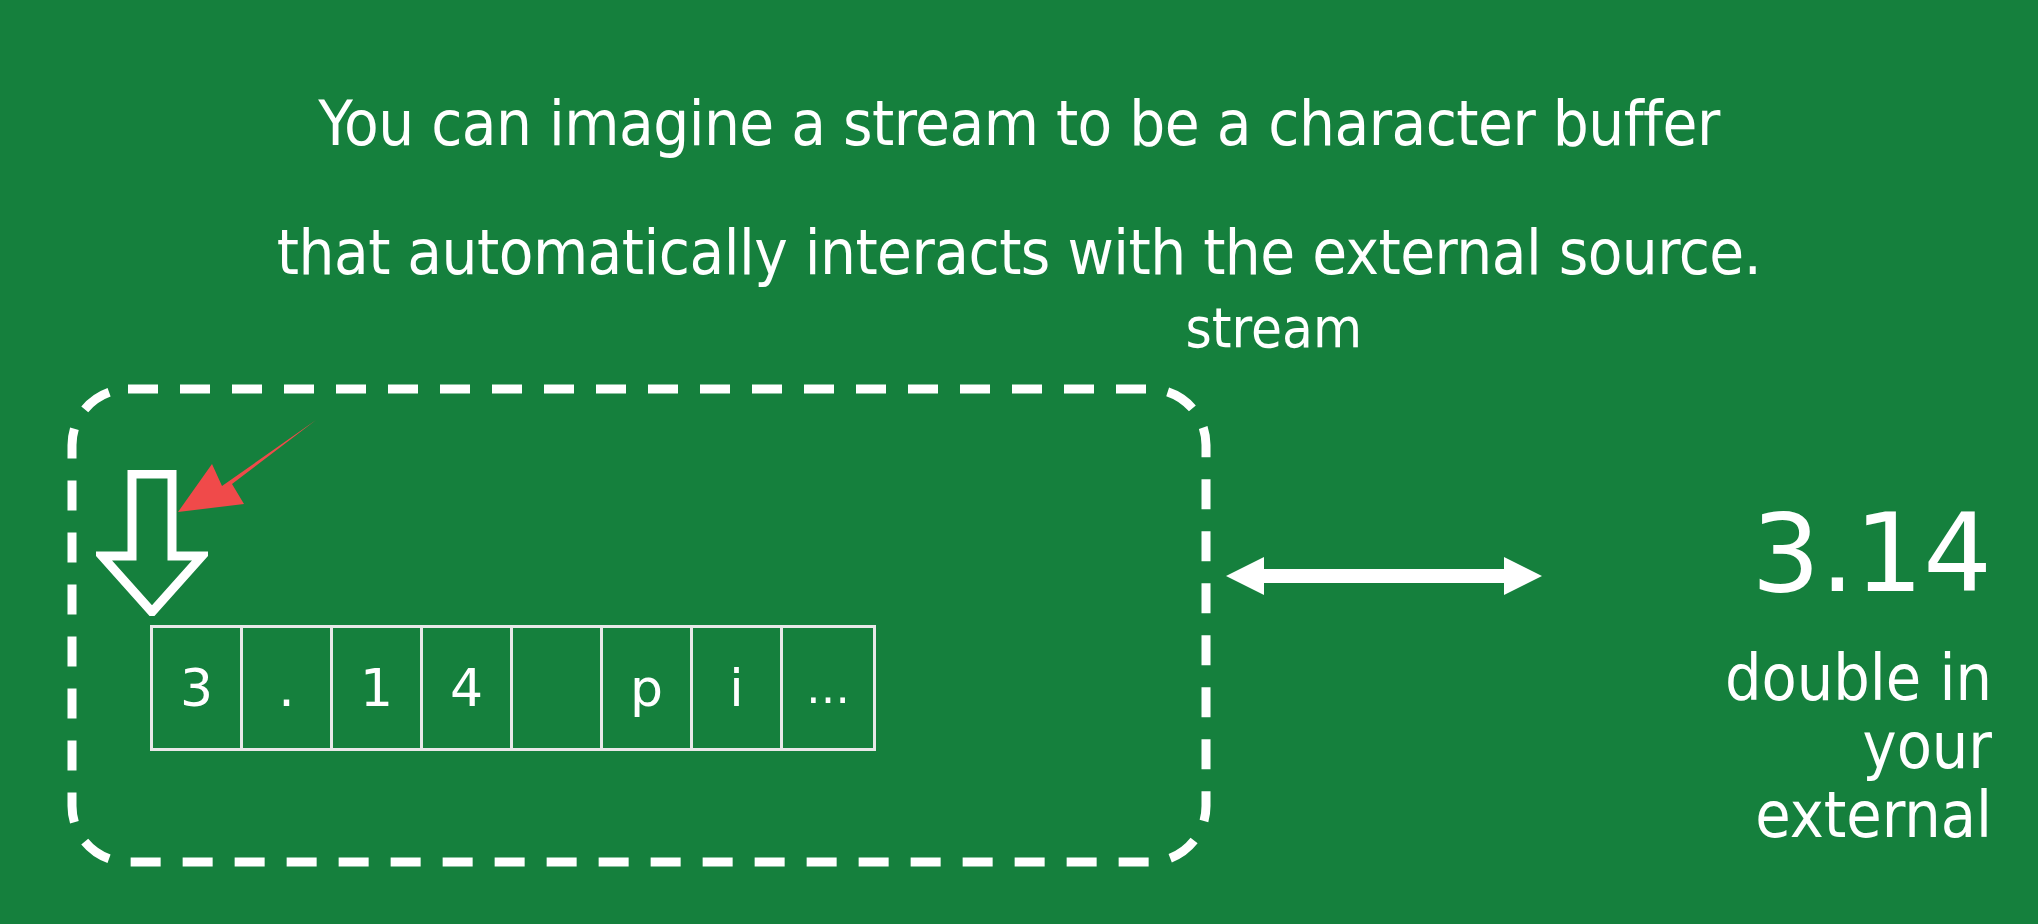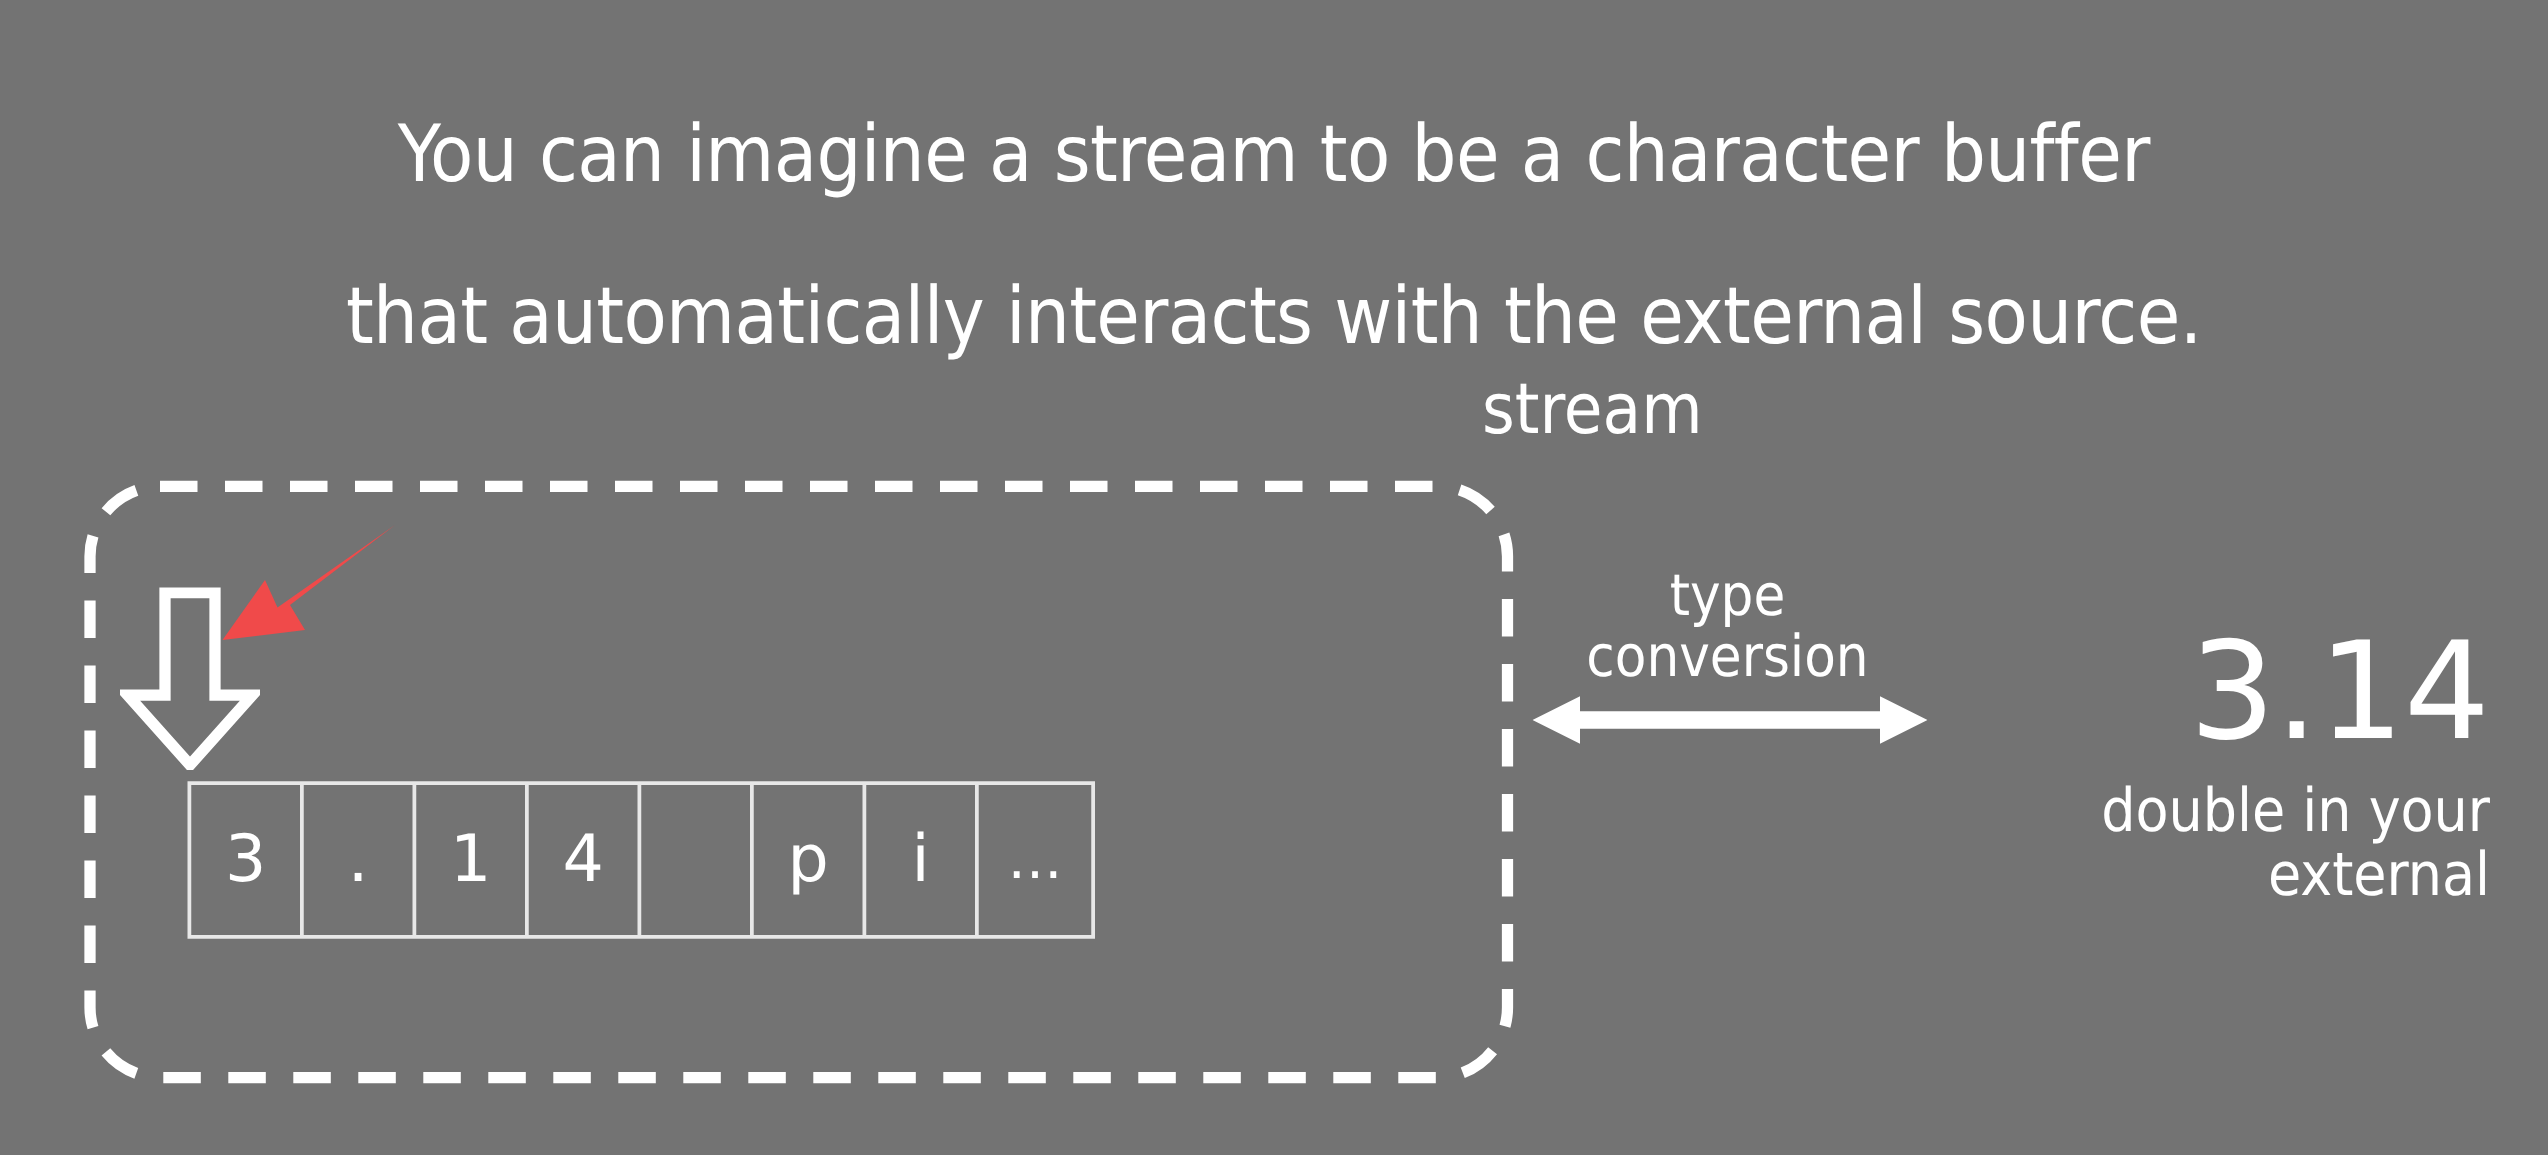--- a/index.html
+++ b/index.html
@@ -5,21 +5,21 @@
 <style>
   html, body {
     margin: 0;
     padding: 0;
     background: #282828;
   }
   #stage {
     position: relative;
     width: 2038px;
     height: 924px;
-    background: #737373;
+    background: #15803d;
     overflow: hidden;
     font-family: "DejaVu Sans Condensed", "Liberation Sans Narrow", "Liberation Sans", sans-serif;
     color: #ffffff;
   }
 
   
   #title {
     position: absolute;
     left: 0;
     top: 28px;
@@ -151,22 +151,22 @@
     text-align: right;
   }
   #value-number {
     font-size: 108px;
     line-height: 1;
     color: #ffffff;
     font-family: "DejaVu Sans", "Liberation Sans", sans-serif;
     font-weight: 400;
   }
   #value-caption {
-    margin-top: 16px;
-    font-size: 48px;
+    margin-top: 36px;
+    font-size: 64px;
     line-height: 1.07;
     color: #ffffff;
   }
   #value-caption span { display: block; }
 </style>
 </head>
 <body>
 
 <div id="stage">
 
@@ -199,24 +199,20 @@
     <div class="cell">3</div>
     <div class="cell">.</div>
     <div class="cell">1</div>
     <div class="cell">4</div>
     <div class="cell"></div>
     <div class="cell">p</div>
     <div class="cell">i</div>
     <div class="cell ellipsis">…</div>
   </div>
 
-  <div id="conv-label">
-    <span>type</span>
-    <span>conversion</span>
-  </div>
 
   <div id="conv-arrow">
     <svg viewBox="0 0 316 46" preserveAspectRatio="none" aria-hidden="true">
       <polygon points="0,23 38,4 38,16 278,16 278,4 316,23 278,42 278,30 38,30 38,42" fill="#ffffff"></polygon>
     </svg>
   </div>
 
   <div id="value-block">
     <div id="value-number">3.14</div>
     <div id="value-caption">

